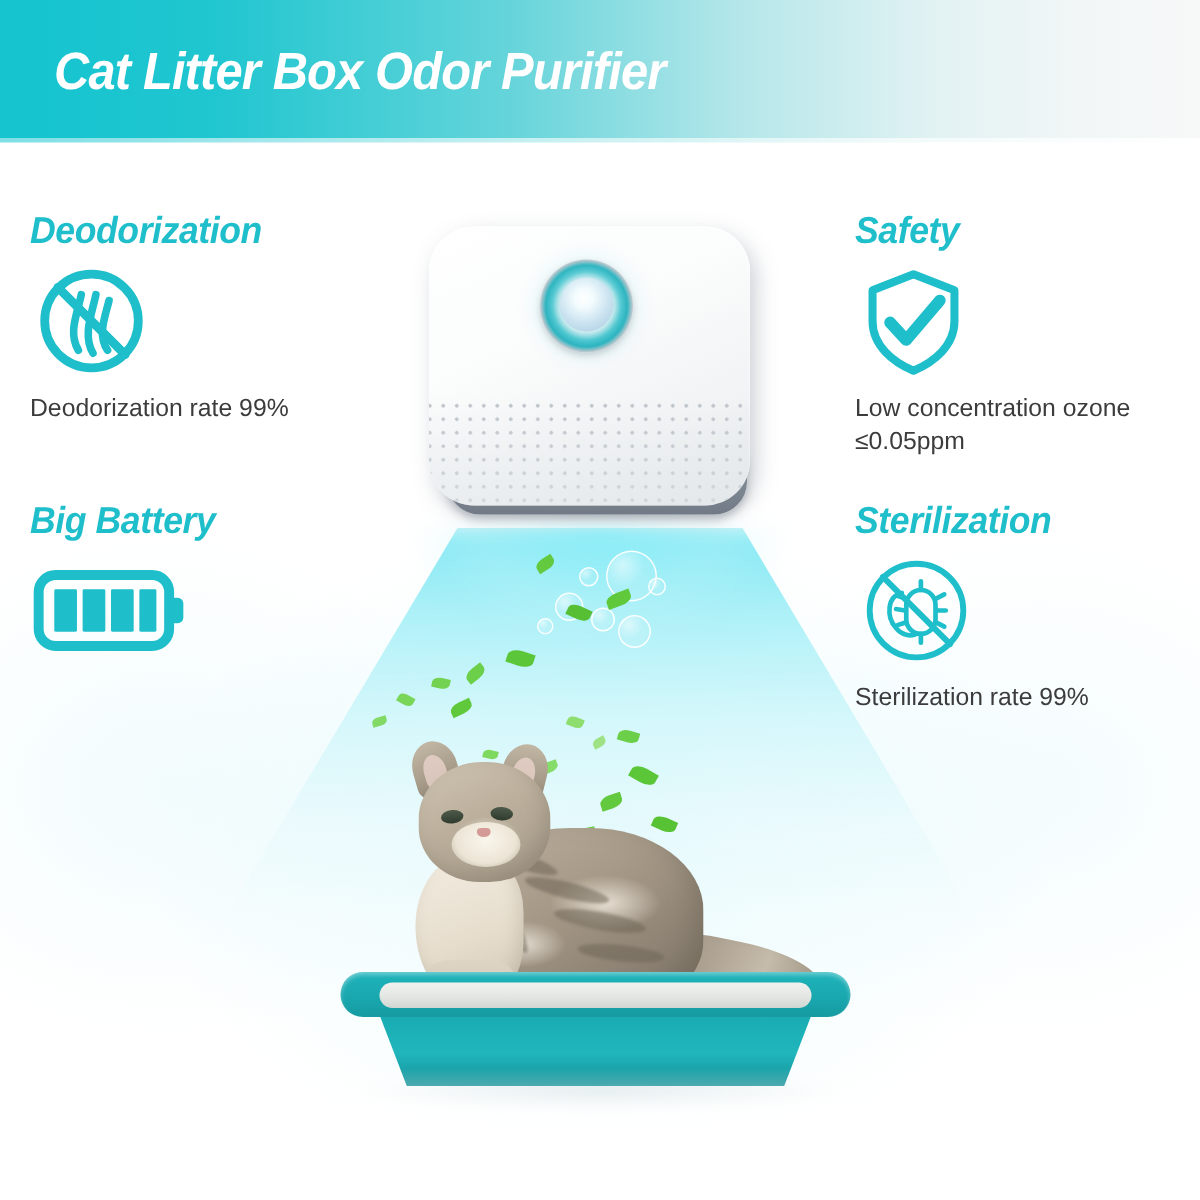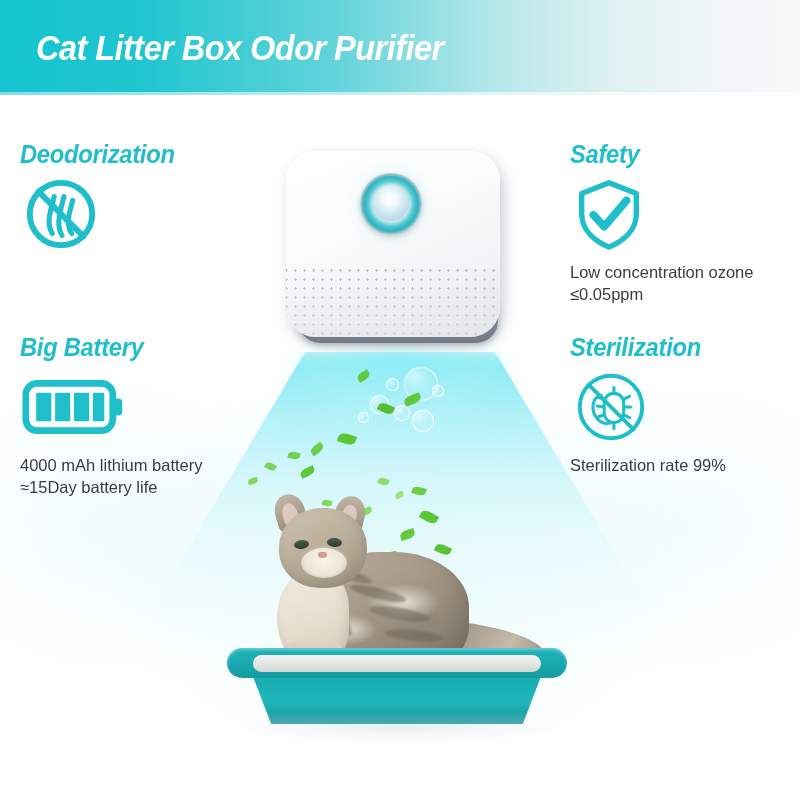--- a/index.html
+++ b/index.html
@@ -487,20 +487,21 @@
     <div class="feature-title">Deodorization</div>
     <svg class="feature-icon" viewBox="0 0 80 80" width="78" height="78">
       <circle cx="40" cy="40" r="32" fill="none" stroke="#1fbecb" stroke-width="6"></circle>
       <g stroke="#1fbecb" stroke-width="5.2" fill="none" stroke-linecap="round">
         <path d="M31 60 C24 48, 30 36, 33 22"></path>
         <path d="M41 62 C34 50, 40 36, 43 22"></path>
         <path d="M51 60 C44 50, 49 38, 52 26"></path>
       </g>
       <line x1="17" y1="17" x2="63" y2="63" stroke="#1fbecb" stroke-width="6" stroke-linecap="round"></line>
     </svg>
+    <div class="feature-text">Deodorization rate  99%</div>
   </div>
 
   <div class="feature feature-right f-safety">
     <div class="feature-title">Safety</div>
     <svg class="feature-icon icon-safety" viewBox="0 0 80 80" width="78" height="78">
       <path d="M40 8 L68 19 V40 C68 57, 54 68, 40 74 C26 68, 12 57, 12 40 V19 Z" fill="none" stroke="#1fbecb" stroke-width="5.5" stroke-linejoin="round"></path>
       <polyline points="24,41 35,53 58,26" fill="none" stroke="#1fbecb" stroke-width="8" stroke-linecap="round" stroke-linejoin="round"></polyline>
     </svg>
     <div class="feature-text">Low concentration ozone
 ≤0.05ppm</div>
@@ -511,22 +512,20 @@
     <svg class="feature-icon" viewBox="0 0 110 70" width="104" height="66">
       <rect x="4" y="10" width="92" height="50" rx="12" ry="12" fill="none" stroke="#1fbecb" stroke-width="7"></rect>
       <rect x="96" y="26" width="10" height="18" rx="4" ry="4" fill="#1fbecb"></rect>
       <g fill="#1fbecb">
         <rect x="15" y="20" width="16" height="30" rx="1"></rect>
         <rect x="35" y="20" width="16" height="30" rx="1"></rect>
         <rect x="55" y="20" width="16" height="30" rx="1"></rect>
         <rect x="75" y="20" width="12" height="30" rx="1"></rect>
       </g>
     </svg>
-    <div class="feature-text">4000 mAh lithium battery
-≈15Day battery life</div>
   </div>
 
   <div class="feature feature-right f-steril">
     <div class="feature-title">Sterilization</div>
     <svg class="feature-icon" viewBox="0 0 80 80" width="78" height="78">
       <circle cx="40" cy="40" r="32" fill="none" stroke="#1fbecb" stroke-width="4"></circle>
       <g fill="none" stroke="#1fbecb" stroke-width="3.2" stroke-linecap="round">
         <rect x="33" y="26" width="20" height="30" rx="10" ry="10"></rect>
         <path d="M30 28 C20 30, 19 44, 26 52 C30 57, 36 58, 40 56"></path>
         <line x1="33" y1="32" x2="27" y2="30"></line>

